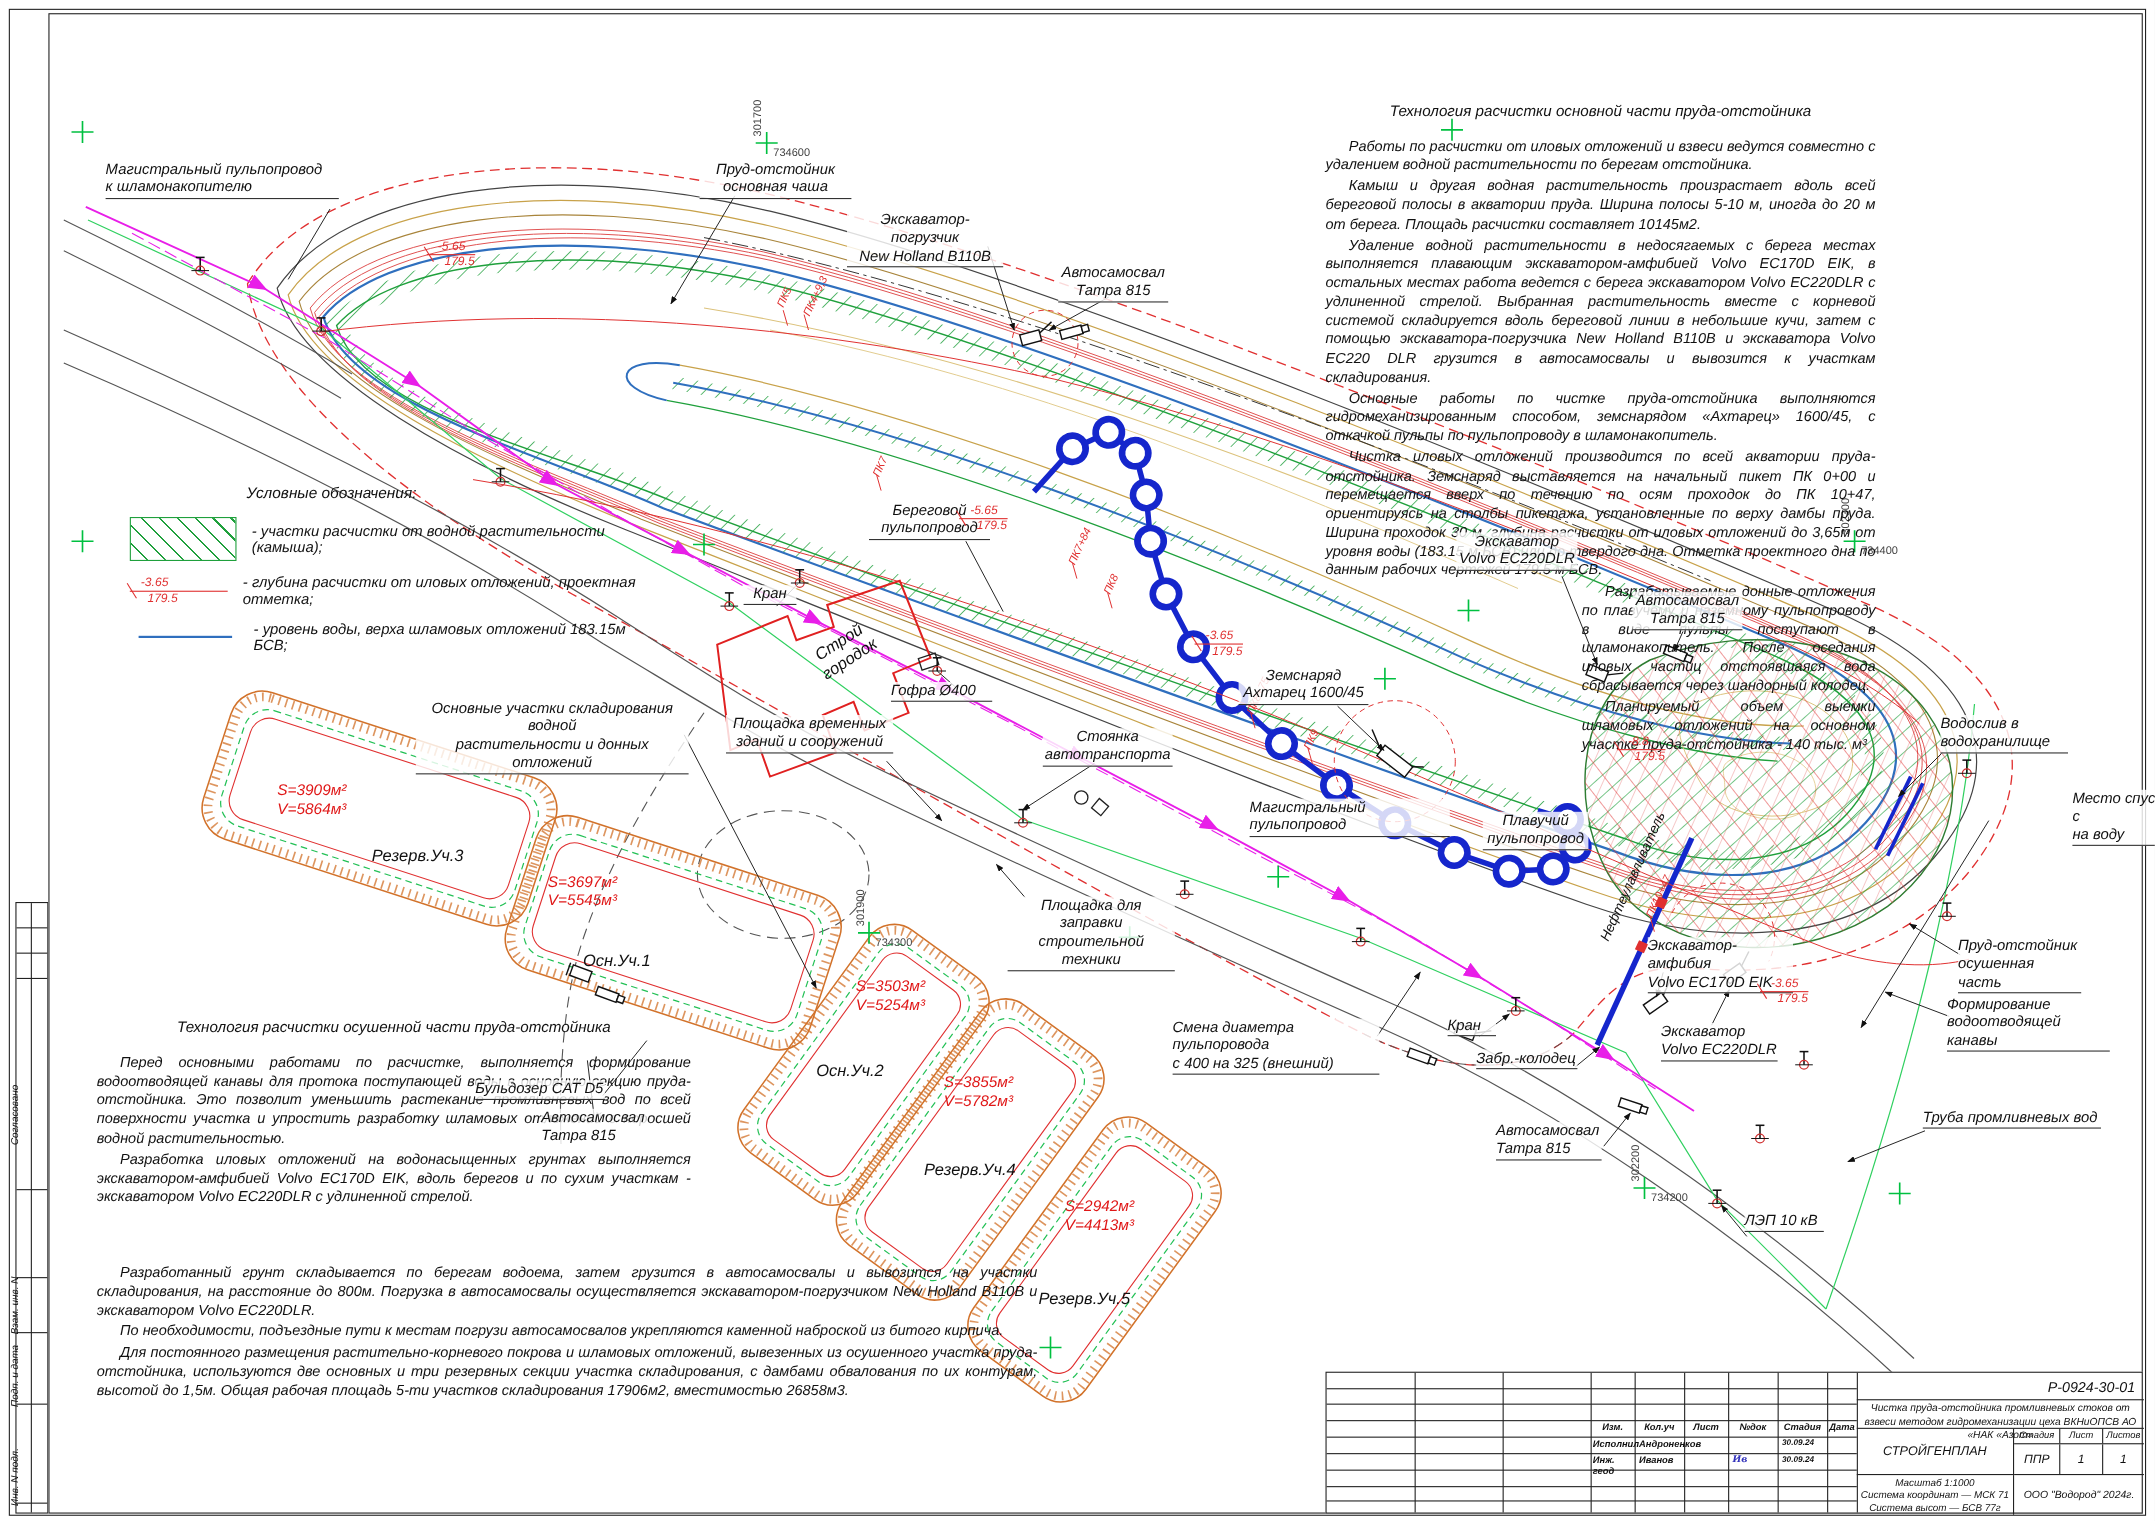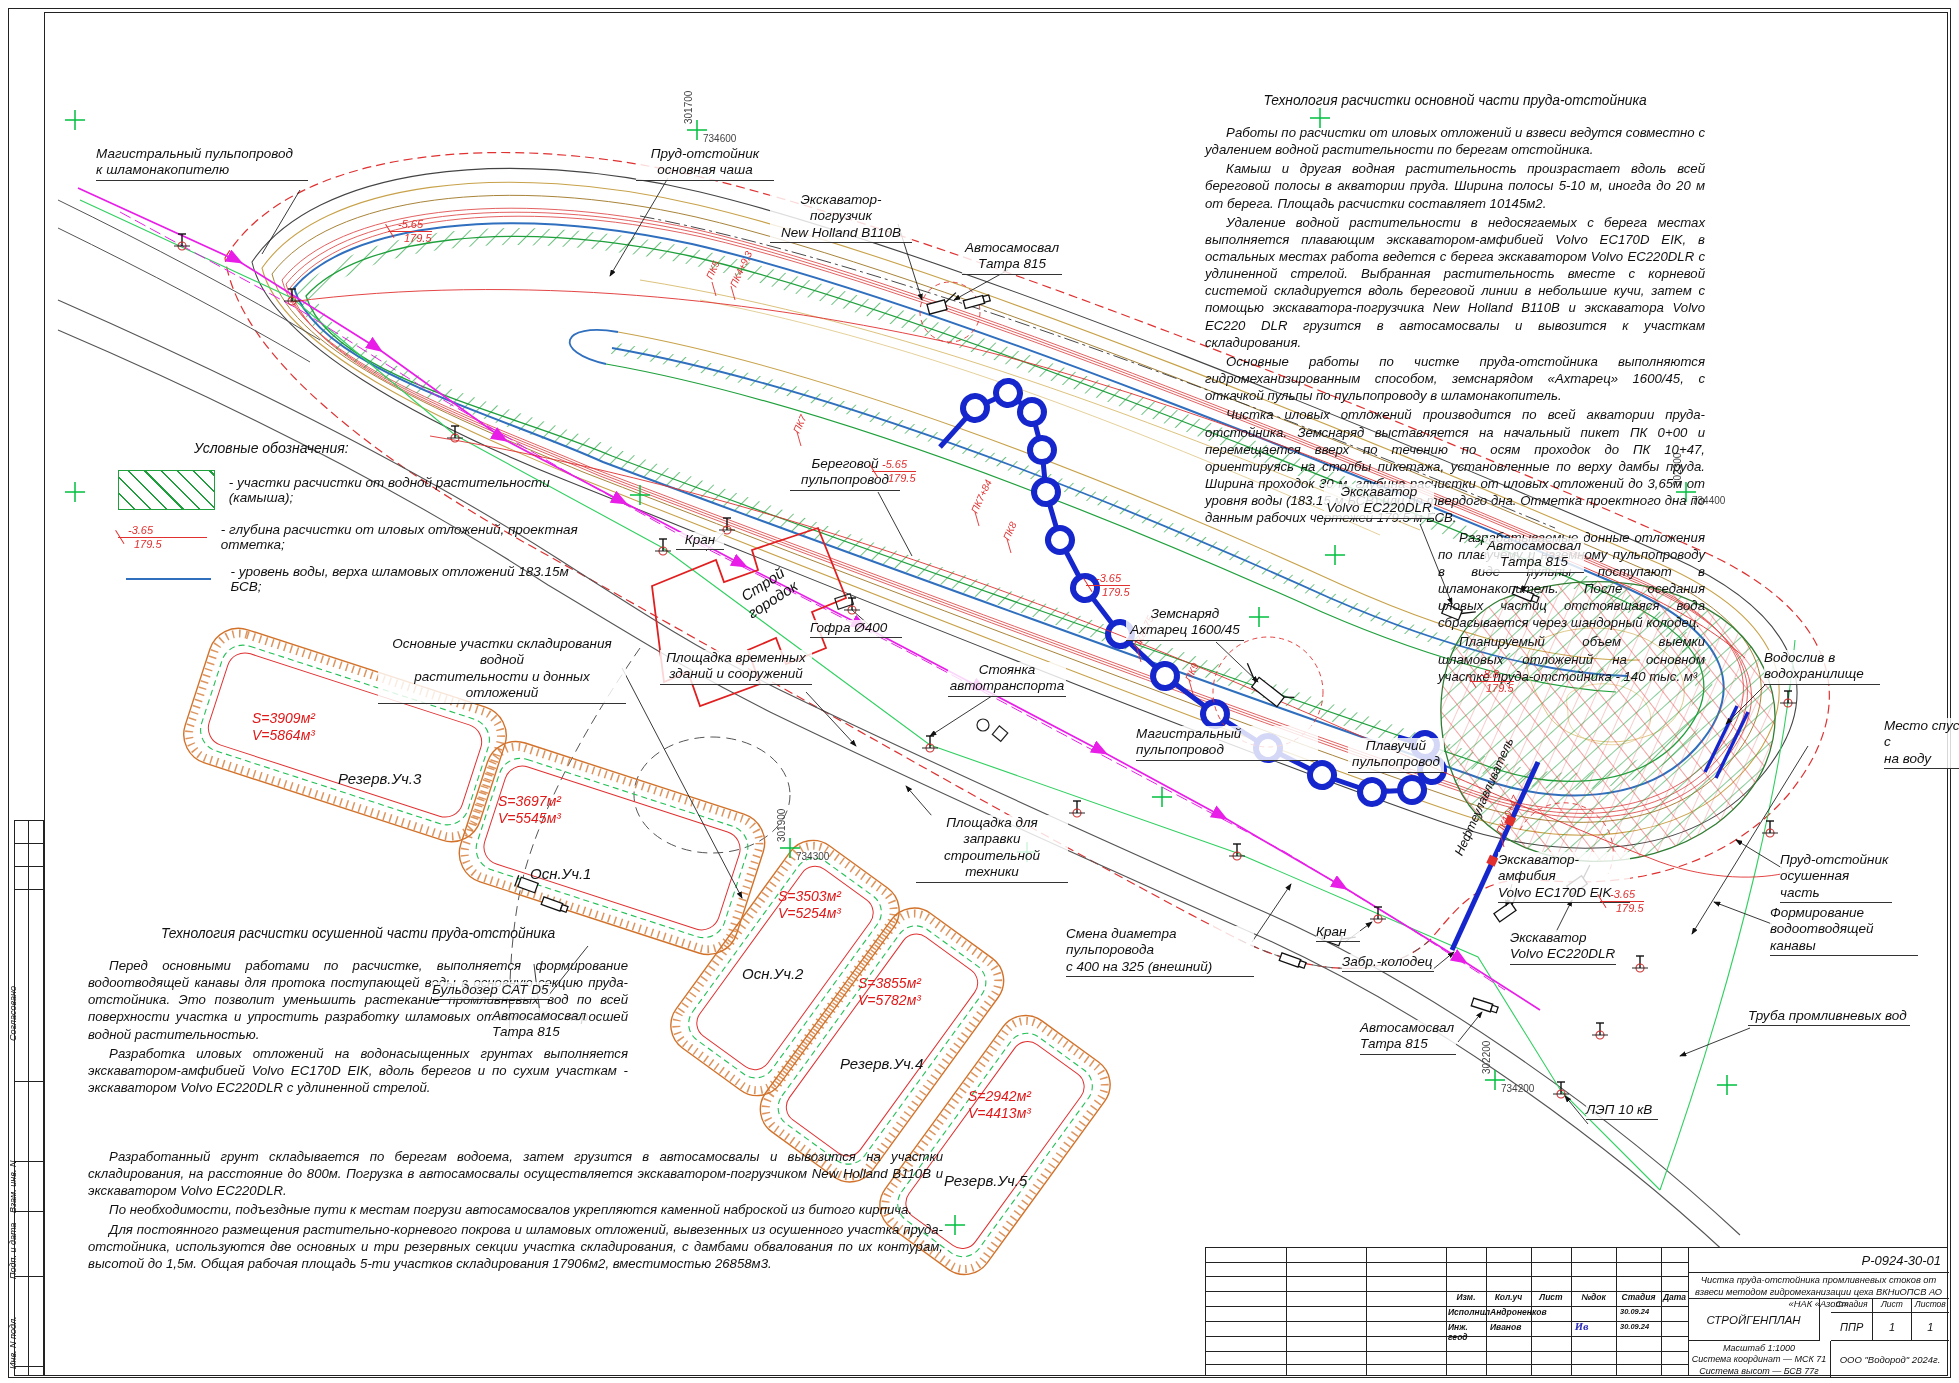--- a/index.html
+++ b/index.html
@@ -416,21 +416,21 @@
     <p>Перед основными работами по расчистке, выполняется формирование водоотводящей канавы для протока поступающей воды в основную секцию пруда-отстойника. Это позволит уменьшить растекание промливневых вод по всей поверхности участка и упростить разработку шламовых отложений с поросшей водной растительностью.</p>
     <p>Разработка иловых отложений на водонасыщенных грунтах выполняется экскаватором-амфибией Volvo EC170D EIK, вдоль берегов и по сухим участкам - экскаватором Volvo EC220DLR с удлиненной стрелой.</p>
   </div>
   <div class="tech" style="left:88px;top:1148px;width:855px;position:absolute;">
     <p>Разработанный грунт складывается по берегам водоема, затем грузится в автосамосвалы и вывозится на участки складирования, на расстояние до 800м. Погрузка в автосамосвалы осуществляется экскаватором-погрузчиком New Holland B110B и экскаватором Volvo EC220DLR.</p>
     <p>По необходимости, подъездные пути к местам погрузи автосамосвалов укрепляются каменной наброской из битого кирпича.</p>
     <p>Для постоянного размещения растительно-корневого покрова и шламовых отложений, вывезенных из осушенного участка пруда-отстойника, используются две основных и три резервных секции участка складирования, с дамбами обвалования по их контурам, высотой до 1,5м. Общая рабочая площадь 5-ти участков складирования 17906м2, вместимостью 26858м3.</p>
   </div>
 
   <div style="position:absolute;left:118px;top:440px;width:480px;z-index:6;">
-    <div style="font-style:italic;font-size:14px;margin:0 0 14px 76px;">Условные обозначения:</div>
+    <div style="font-style:italic;font-size:14px;margin:0 0 14px 106px;">Условные обозначения:</div>
     <div class="legend-row">
       <div style="width:100px;height:38px;border:1.6px solid #1fa03c;margin-right:14px;
                   background:repeating-linear-gradient(45deg, transparent 0 10px, #1fa03c 10px 11.5px);"></div>
       <div style="font-style:italic;font-size:13.5px;">- участки расчистки от водной растительности (камыша);</div>
     </div>
     <div class="legend-row">
       <div style="width:100px;margin-right:14px;position:relative;">
         <div class="dmark" style="position:static;">
           <span class="dv">-3.65</span>
           <span class="de">179.5</span>
@@ -579,21 +579,21 @@
         <span style="width:45px;color:#3333bb;font-family:'DejaVu Serif',serif;">Ив</span>
         <span style="width:40px;font-size:7.5px;">30.09.24</span>
       </div>
     </div>
 
     <div style="position:absolute;left:482px;top:0;width:261px;height:100%;">
       <div style="position:absolute;left:0;top:0;width:100%;height:25px;border-bottom:1px solid #222;box-sizing:border-box;
                   text-align:right;padding:5px 8px 0 0;font-size:13px;">Р-0924-30-01</div>
       <div style="position:absolute;left:0;top:25px;width:100%;height:26px;border-bottom:1.4px solid #222;box-sizing:border-box;
                   text-align:center;font-size:9.3px;line-height:1.3;padding:1px 6px;">Чистка пруда-отстойника промливневых стоков от взвеси методом гидромеханизации цеха ВКНиОПСВ АО «НАК «Азот»</div>
-      <div style="position:absolute;left:0;top:51px;width:132px;height:42px;border-bottom:1px solid #222;border-right:1px solid #222;box-sizing:border-box;
+      <div style="position:absolute;left:0;top:51px;width:143px;height:42px;border-bottom:1px solid #222;border-right:1px solid #222;box-sizing:border-box;
                   display:flex;align-items:center;justify-content:center;font-size:11.5px;">СТРОЙГЕНПЛАН</div>
       <div style="position:absolute;left:143px;top:51px;width:118px;height:14px;display:flex;font-size:8.5px;border-bottom:1px solid #222;box-sizing:border-box;">
         <span style="width:42px;text-align:center;border-right:1px solid #222;">Стадия</span>
         <span style="width:38px;text-align:center;border-right:1px solid #222;">Лист</span>
         <span style="width:38px;text-align:center;">Листов</span>
       </div>
       <div style="position:absolute;left:143px;top:65px;width:118px;height:28px;display:flex;font-size:11px;border-bottom:1px solid #222;box-sizing:border-box;align-items:center;">
         <span style="width:42px;text-align:center;border-right:1px solid #222;height:100%;display:flex;align-items:center;justify-content:center;">ППР</span>
         <span style="width:38px;text-align:center;border-right:1px solid #222;height:100%;display:flex;align-items:center;justify-content:center;">1</span>
         <span style="width:38px;text-align:center;">1</span>

